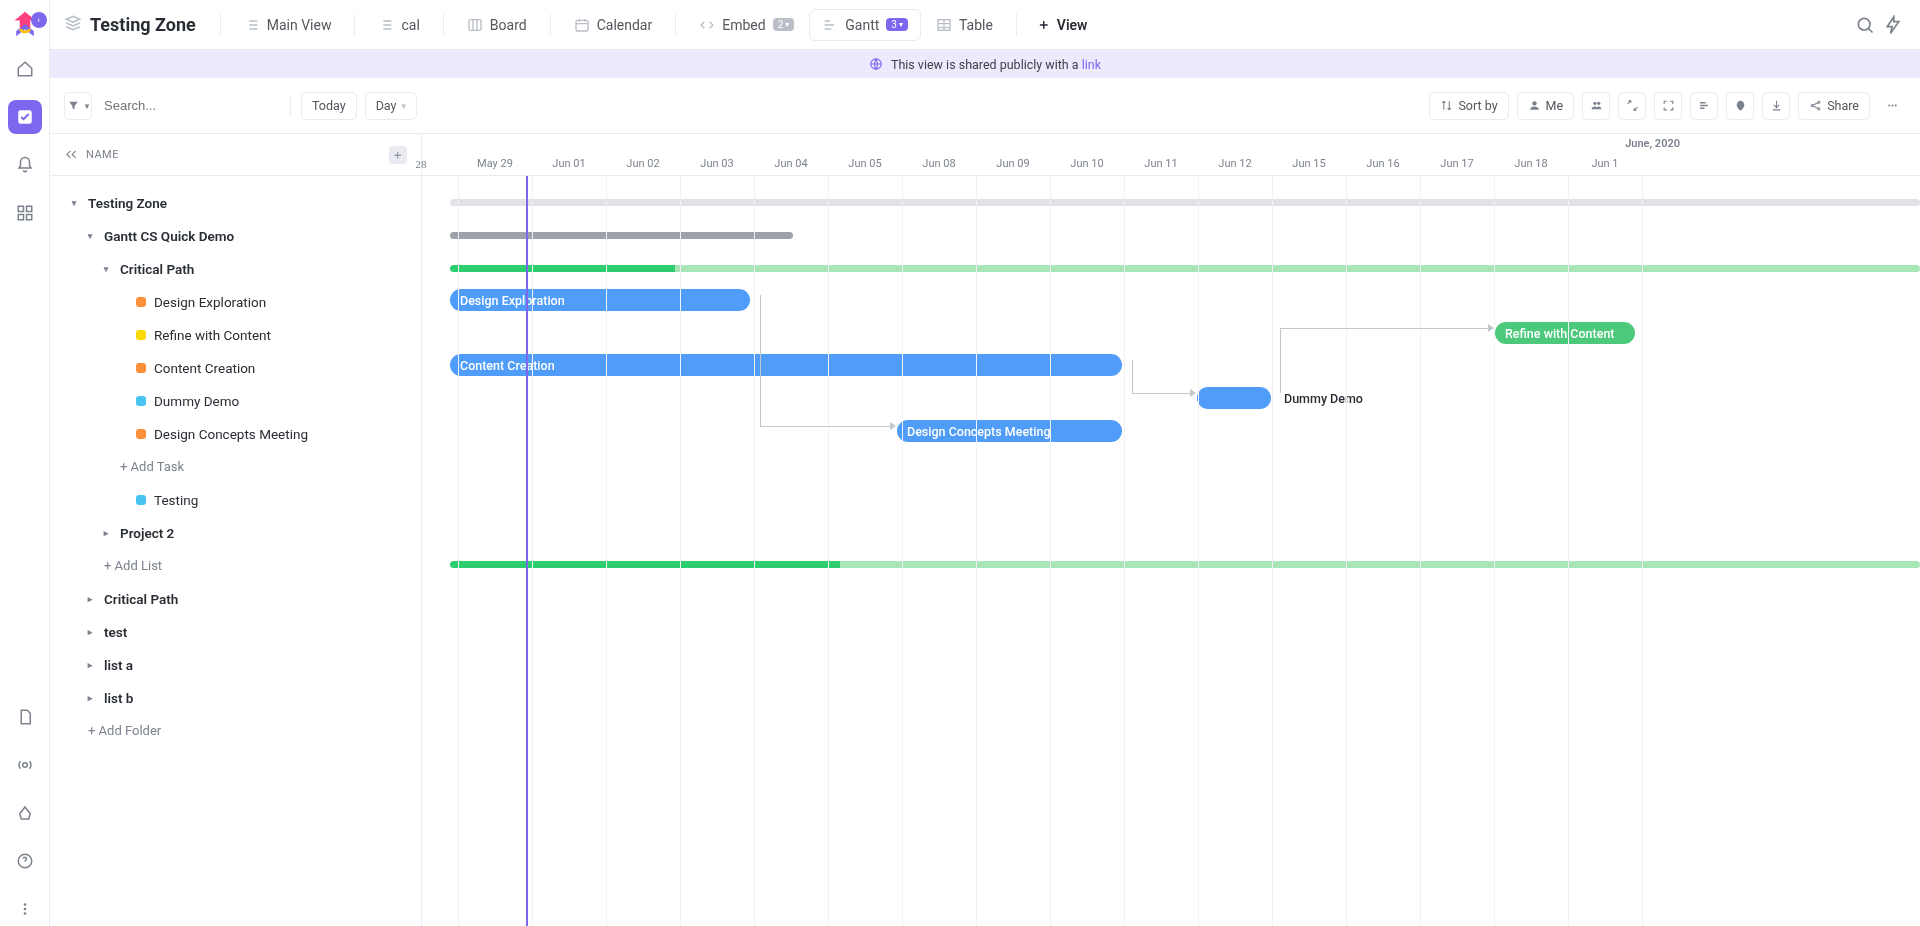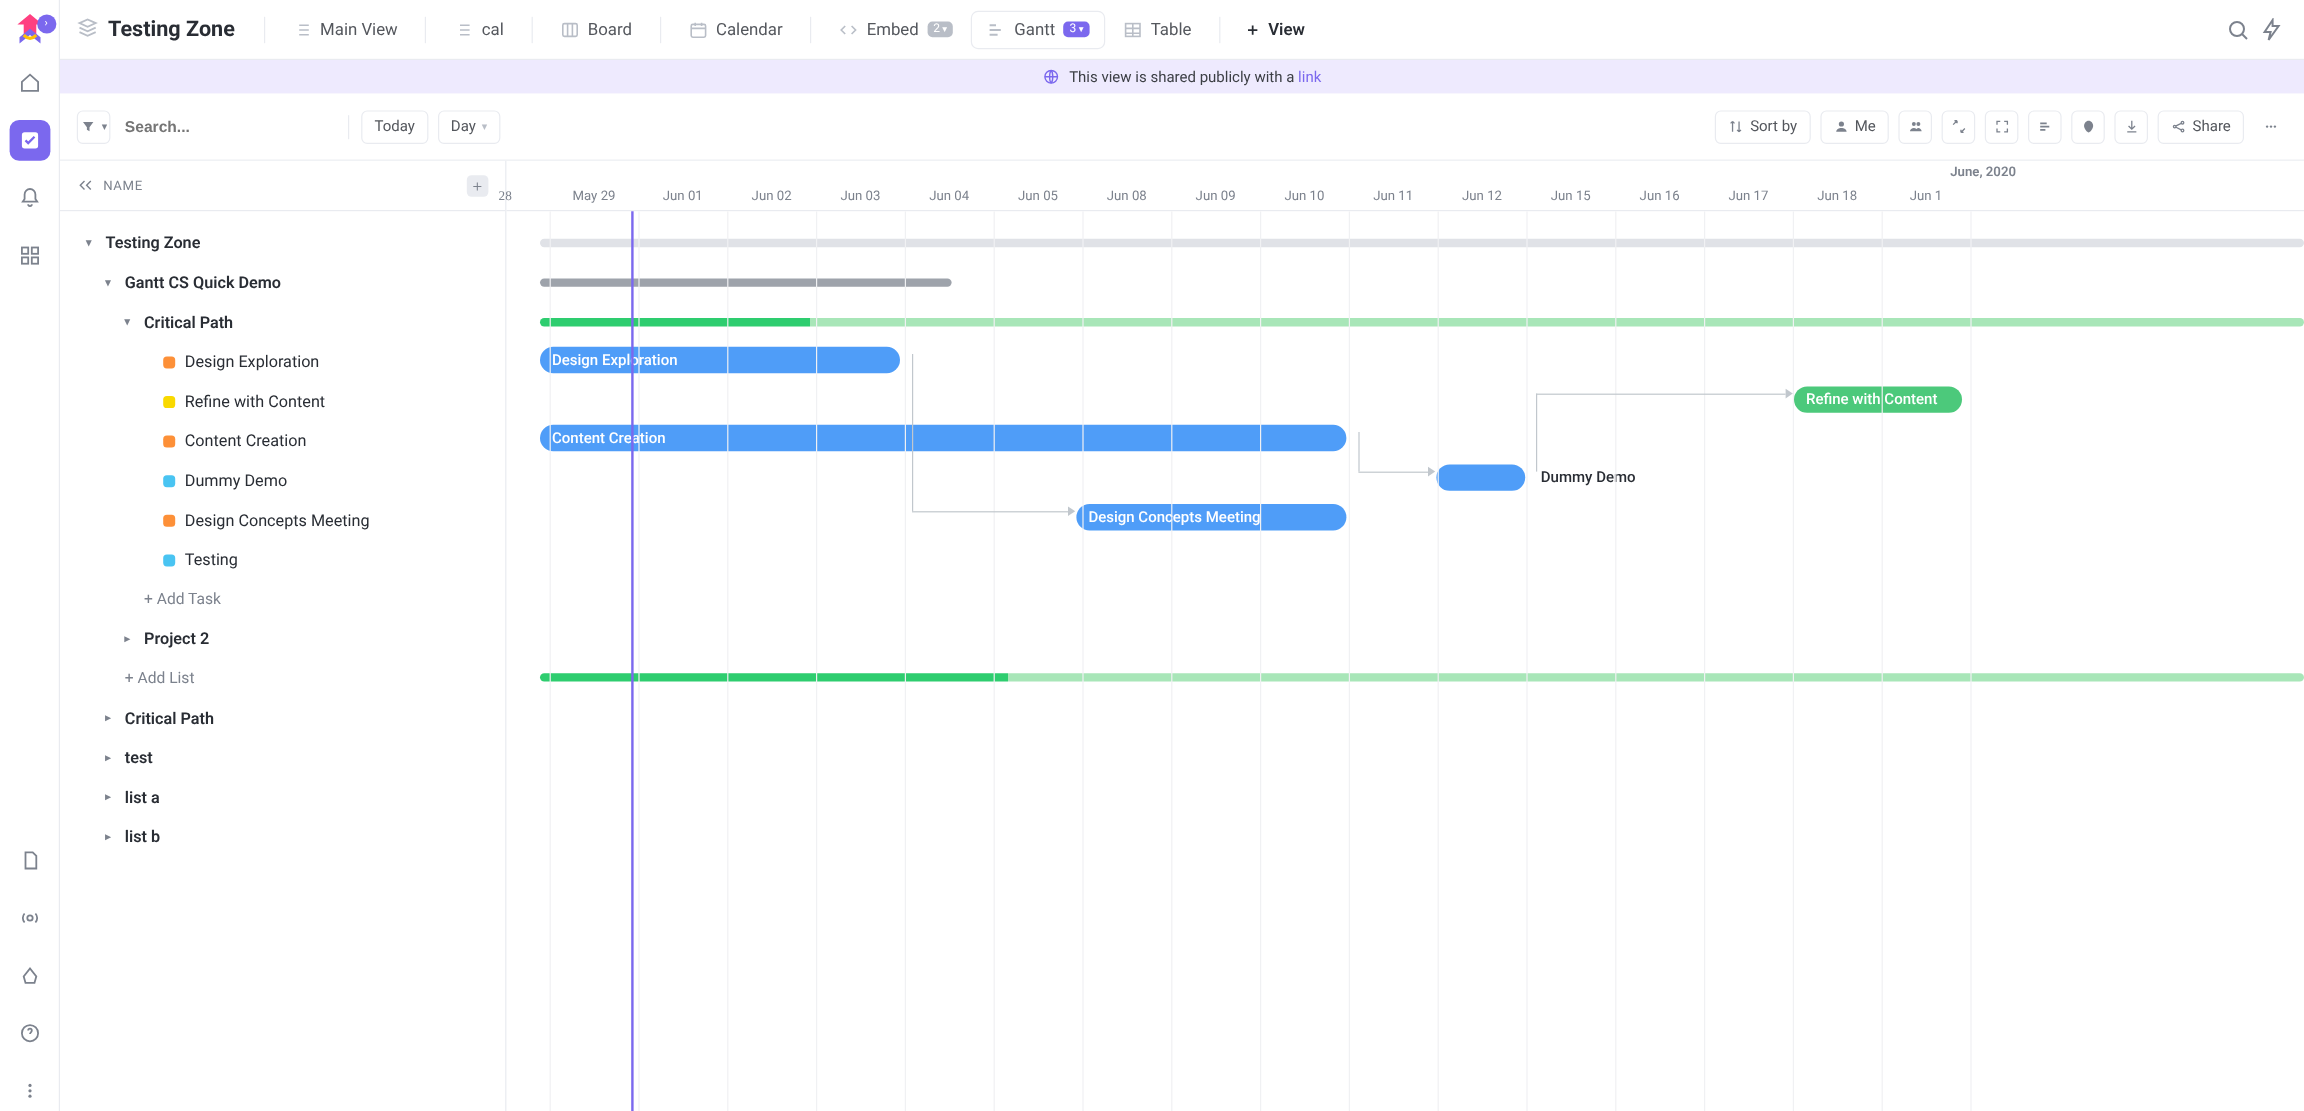--- a/index.html
+++ b/index.html
@@ -39,21 +39,21 @@
   
   .banner { height: 28px; background: #eeeafe; display: flex; align-items: center; justify-content: center; gap: 8px; font-size: 12.5px; color: #3c3f45; }
   .banner .globe { color: #7b68ee; display: flex; }
   .banner a { color: #7b68ee; text-decoration: none; }
 
   
   .toolbar { height: 56px; background: #fff; border-bottom: 1px solid #e9ebf0; display: flex; align-items: center; padding: 0 14px; gap: 8px; }
   .tbtn { height: 28px; border: 1px solid #e9ebf0; border-radius: 5px; background: #fff; display: flex; align-items: center; padding: 0 10px; font-size: 12.5px; color: #54575d; cursor: pointer; gap: 5px; }
   .tbtn svg { width: 13px; height: 13px; color: #7c828d; }
   .tfilter { width: 28px; padding: 0; justify-content: center; }
-  .search { height: 28px; border: none; outline: none; font-size: 13px; color: #7c828d; width: 180px; background: transparent; padding: 0 4px; font-weight: bold; }
+  .search { height: 28px; border: none; outline: none; font-size: 13px; color: #7c828d; width: 180px; background: transparent; padding: 0 4px; }
   .tspacer { flex: 1; }
   .tdivshort { width: 1px; height: 20px; background: #e9ebf0; margin: 0 2px; }
 
   
   .content { flex: 1; display: flex; min-height: 0; background: #fff; }
   .side { width: 372px; border-right: 1px solid #e9ebf0; display: flex; flex-direction: column; min-height: 0; }
   .side-head { height: 42px; border-bottom: 1px solid #e9ebf0; display: flex; align-items: center; padding: 0 14px; gap: 8px; color: #7c828d; font-size: 11px; letter-spacing: 0.5px; }
   .side-head .plus { margin-left: auto; width: 18px; height: 18px; background: #e9ebf0; border-radius: 4px; display: flex; align-items: center; justify-content: center; color: #7c828d; cursor: pointer; font-size: 13px; }
   .tree { flex: 1; overflow: auto; padding-top: 10px; font-size: 13.5px; color: #292d34; }
   .trow { display: flex; align-items: center; height: 33px; gap: 8px; cursor: pointer; }
@@ -382,28 +382,28 @@
         <div class="trow" style="padding-left:66px">
             <span class="caret"></span>
             <span class="sq" style="background:#49c4f2"></span>
             <span>Dummy Demo</span>
           </div>
         <div class="trow" style="padding-left:66px">
             <span class="caret"></span>
             <span class="sq" style="background:#fd9038"></span>
             <span>Design Concepts Meeting</span>
           </div>
+        <div class="trow addlink" style="padding-left:70px">
+            <span>+ Add Task</span>
+          </div>
         <div class="trow" style="padding-left:66px">
             <span class="caret"></span>
             <span class="sq" style="background:#49c4f2"></span>
             <span>Testing</span>
           </div>
-        <div class="trow addlink" style="padding-left:70px">
-            <span>+ Add Task</span>
-          </div>
 
         <div class="trow bold" style="padding-left:50px">
             <span class="caret">▸</span>
             <span>Project 2</span>
           </div>
         <div class="trow addlink" style="padding-left:54px">
             <span>+ Add List</span>
           </div>
 
         <div class="trow bold" style="padding-left:34px">
@@ -414,20 +414,23 @@
             <span class="caret">▸</span>
             <span>test</span>
           </div>
         <div class="trow bold" style="padding-left:34px">
             <span class="caret">▸</span>
             <span>list a</span>
           </div>
         <div class="trow bold" style="padding-left:34px">
             <span class="caret">▸</span>
             <span>list b</span>
+          </div>
+        <div class="trow addlink" style="padding-left:38px">
+            <span>+ Add Folder</span>
           </div>
       </div>
     </div>
 
     <div class="gantt" id="gantt" style="--dw:74px">
       <div class="ghead">
         <div class="gmonth">June, 2020</div>
         <div class="gdays" id="gdays">
             <div class="daycell" style="left: -38px; width: 74px; font-family: Liberation Serif, serif;">28</div>
             <div class="daycell" style="left: 36px; width: 74px;">May 29</div>

